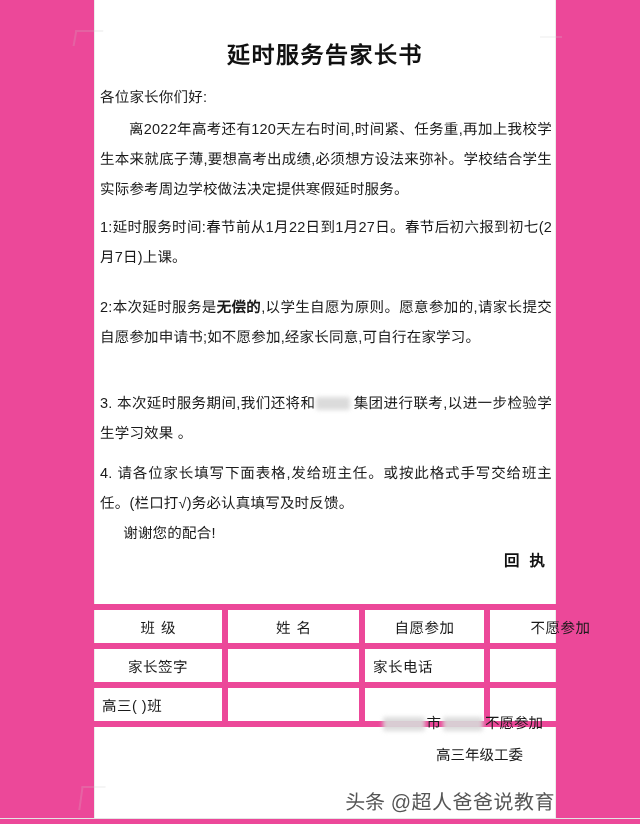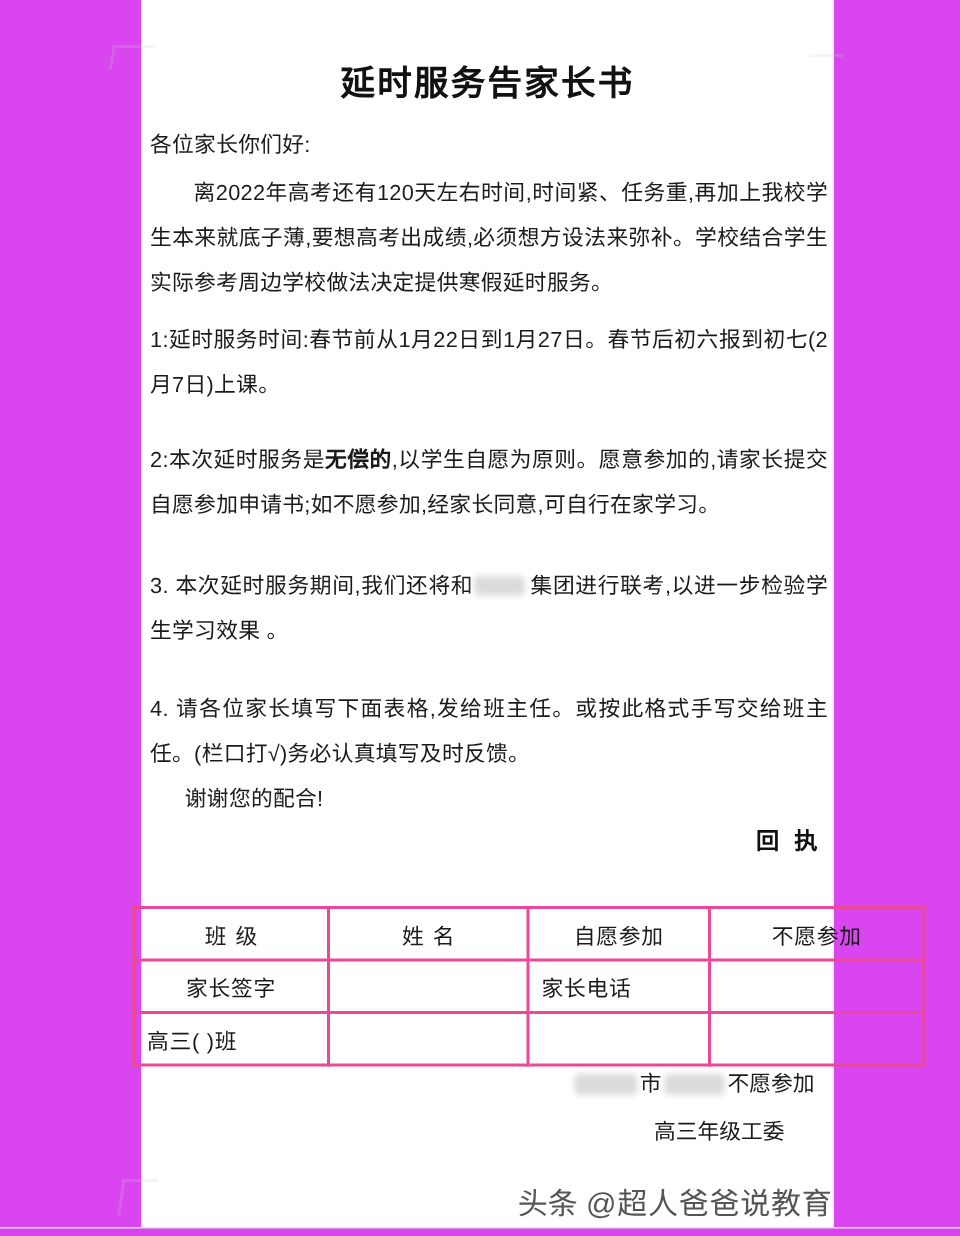--- a/index.html
+++ b/index.html
@@ -10,21 +10,21 @@
   }
   body {
     font-family: "Liberation Sans", "DejaVu Sans", sans-serif;
     -webkit-font-smoothing: antialiased;
   }
 
   .screen {
     position: relative;
     width: 640px;
     height: 824px;
-    background: #d946ef;
+    background: #ec4899;
     overflow: hidden;
   }
 
   
   .page-sheet {
     position: absolute;
     left: 95px;
     top: 0px;
     width: 460px;
     height: 818px;
@@ -95,21 +95,21 @@
     letter-spacing: 0.2px;
     color: #1a1a1a;
     text-align: justify;
     text-justify: inter-ideograph;
   }
 
   .salutation { top: 82px;  }
   .para-intro { top: 114px; text-indent: 2em; }
   .item-1     { top: 212px; }
   .item-2     { top: 292px; }
-  .item-3     { top: 376px; }
+  .item-3     { top: 388px; }
   .item-4     { top: 458px; }
   .thanks     { top: 518px; text-indent: 1.6em; }
 
   .bold-inline { font-weight: 700; }
 
   
   .redaction {
     display: inline-block;
     vertical-align: middle;
     background: #d8d8d8;
@@ -153,21 +153,21 @@
     position: absolute;
     left: -7px;
     top: 604px;
     width: 455px;
     border-collapse: collapse;
     table-layout: fixed;
     font-size: 14.5px;
     color: #1a1a1a;
   }
   .receipt-table td {
-    border: 2px solid #ec4899;
+    border: 6px solid #ec4899;
     height: 33px;
     padding: 0 8px;
     vertical-align: middle;
     white-space: nowrap;
   }
   .receipt-table .col-class    { width: 112px; }
   .receipt-table .col-name     { width: 115px; }
   .receipt-table .col-yes      { width: 103px; }
   .receipt-table .col-no       { width: 125px; }
 

